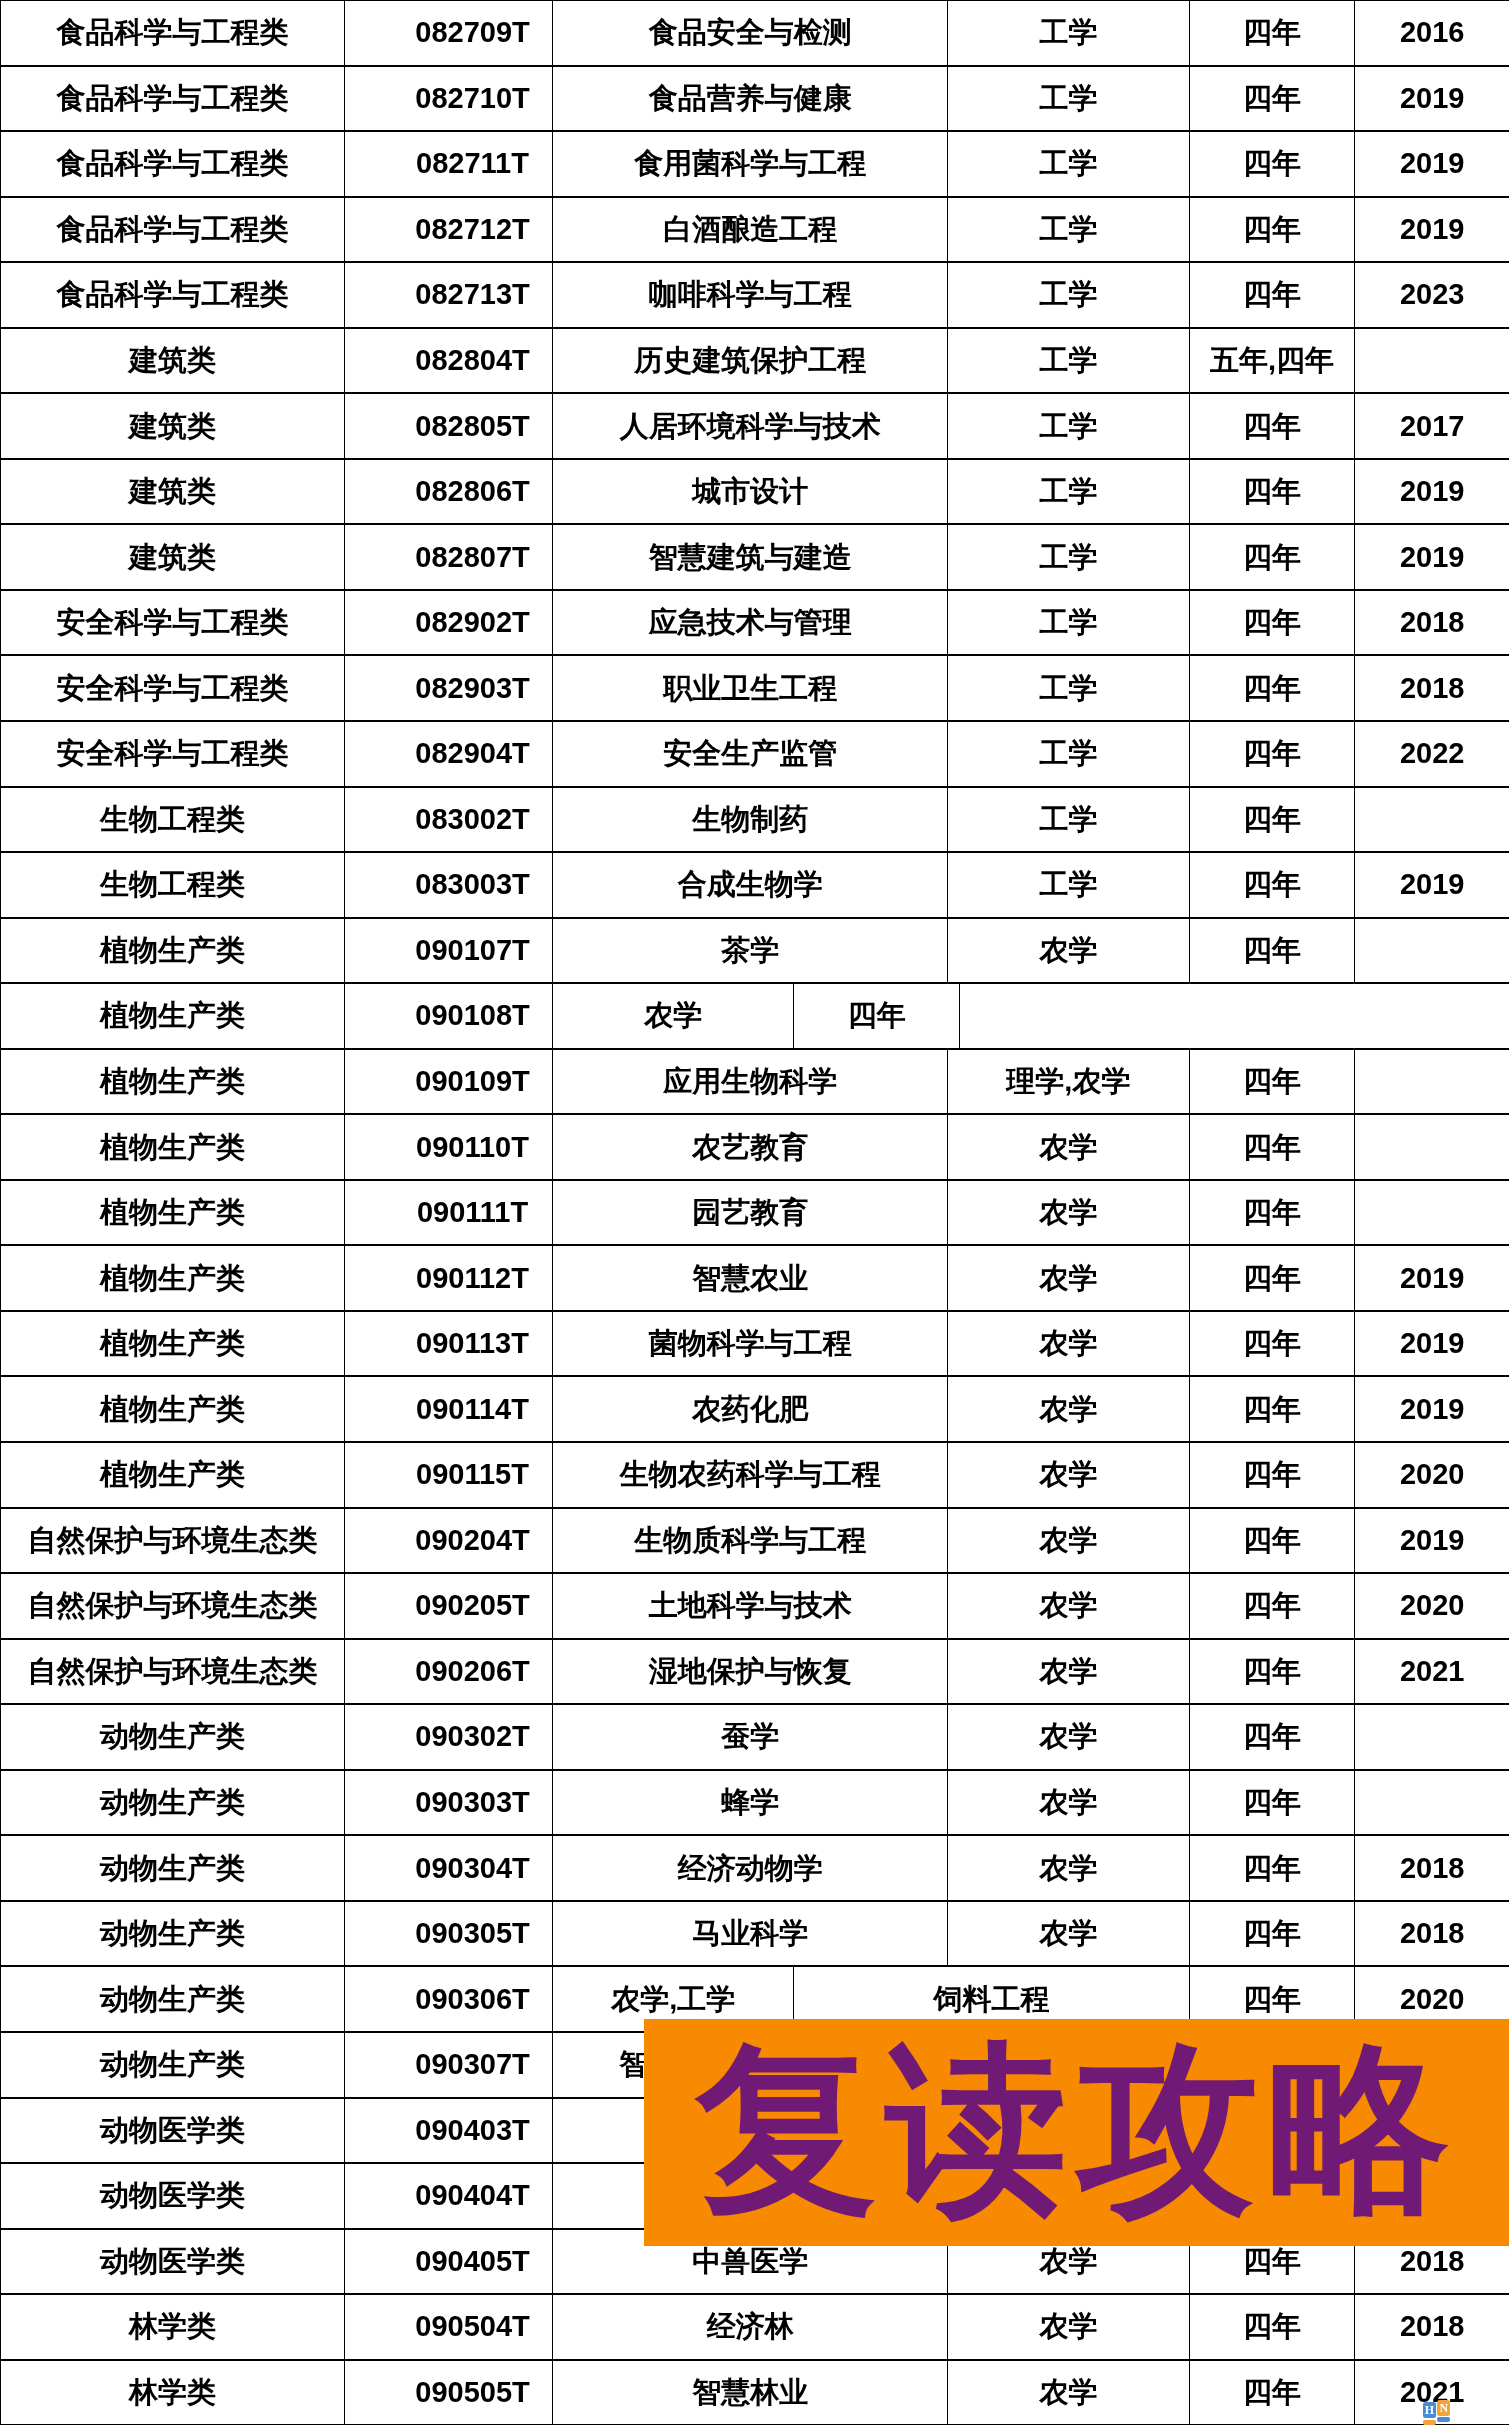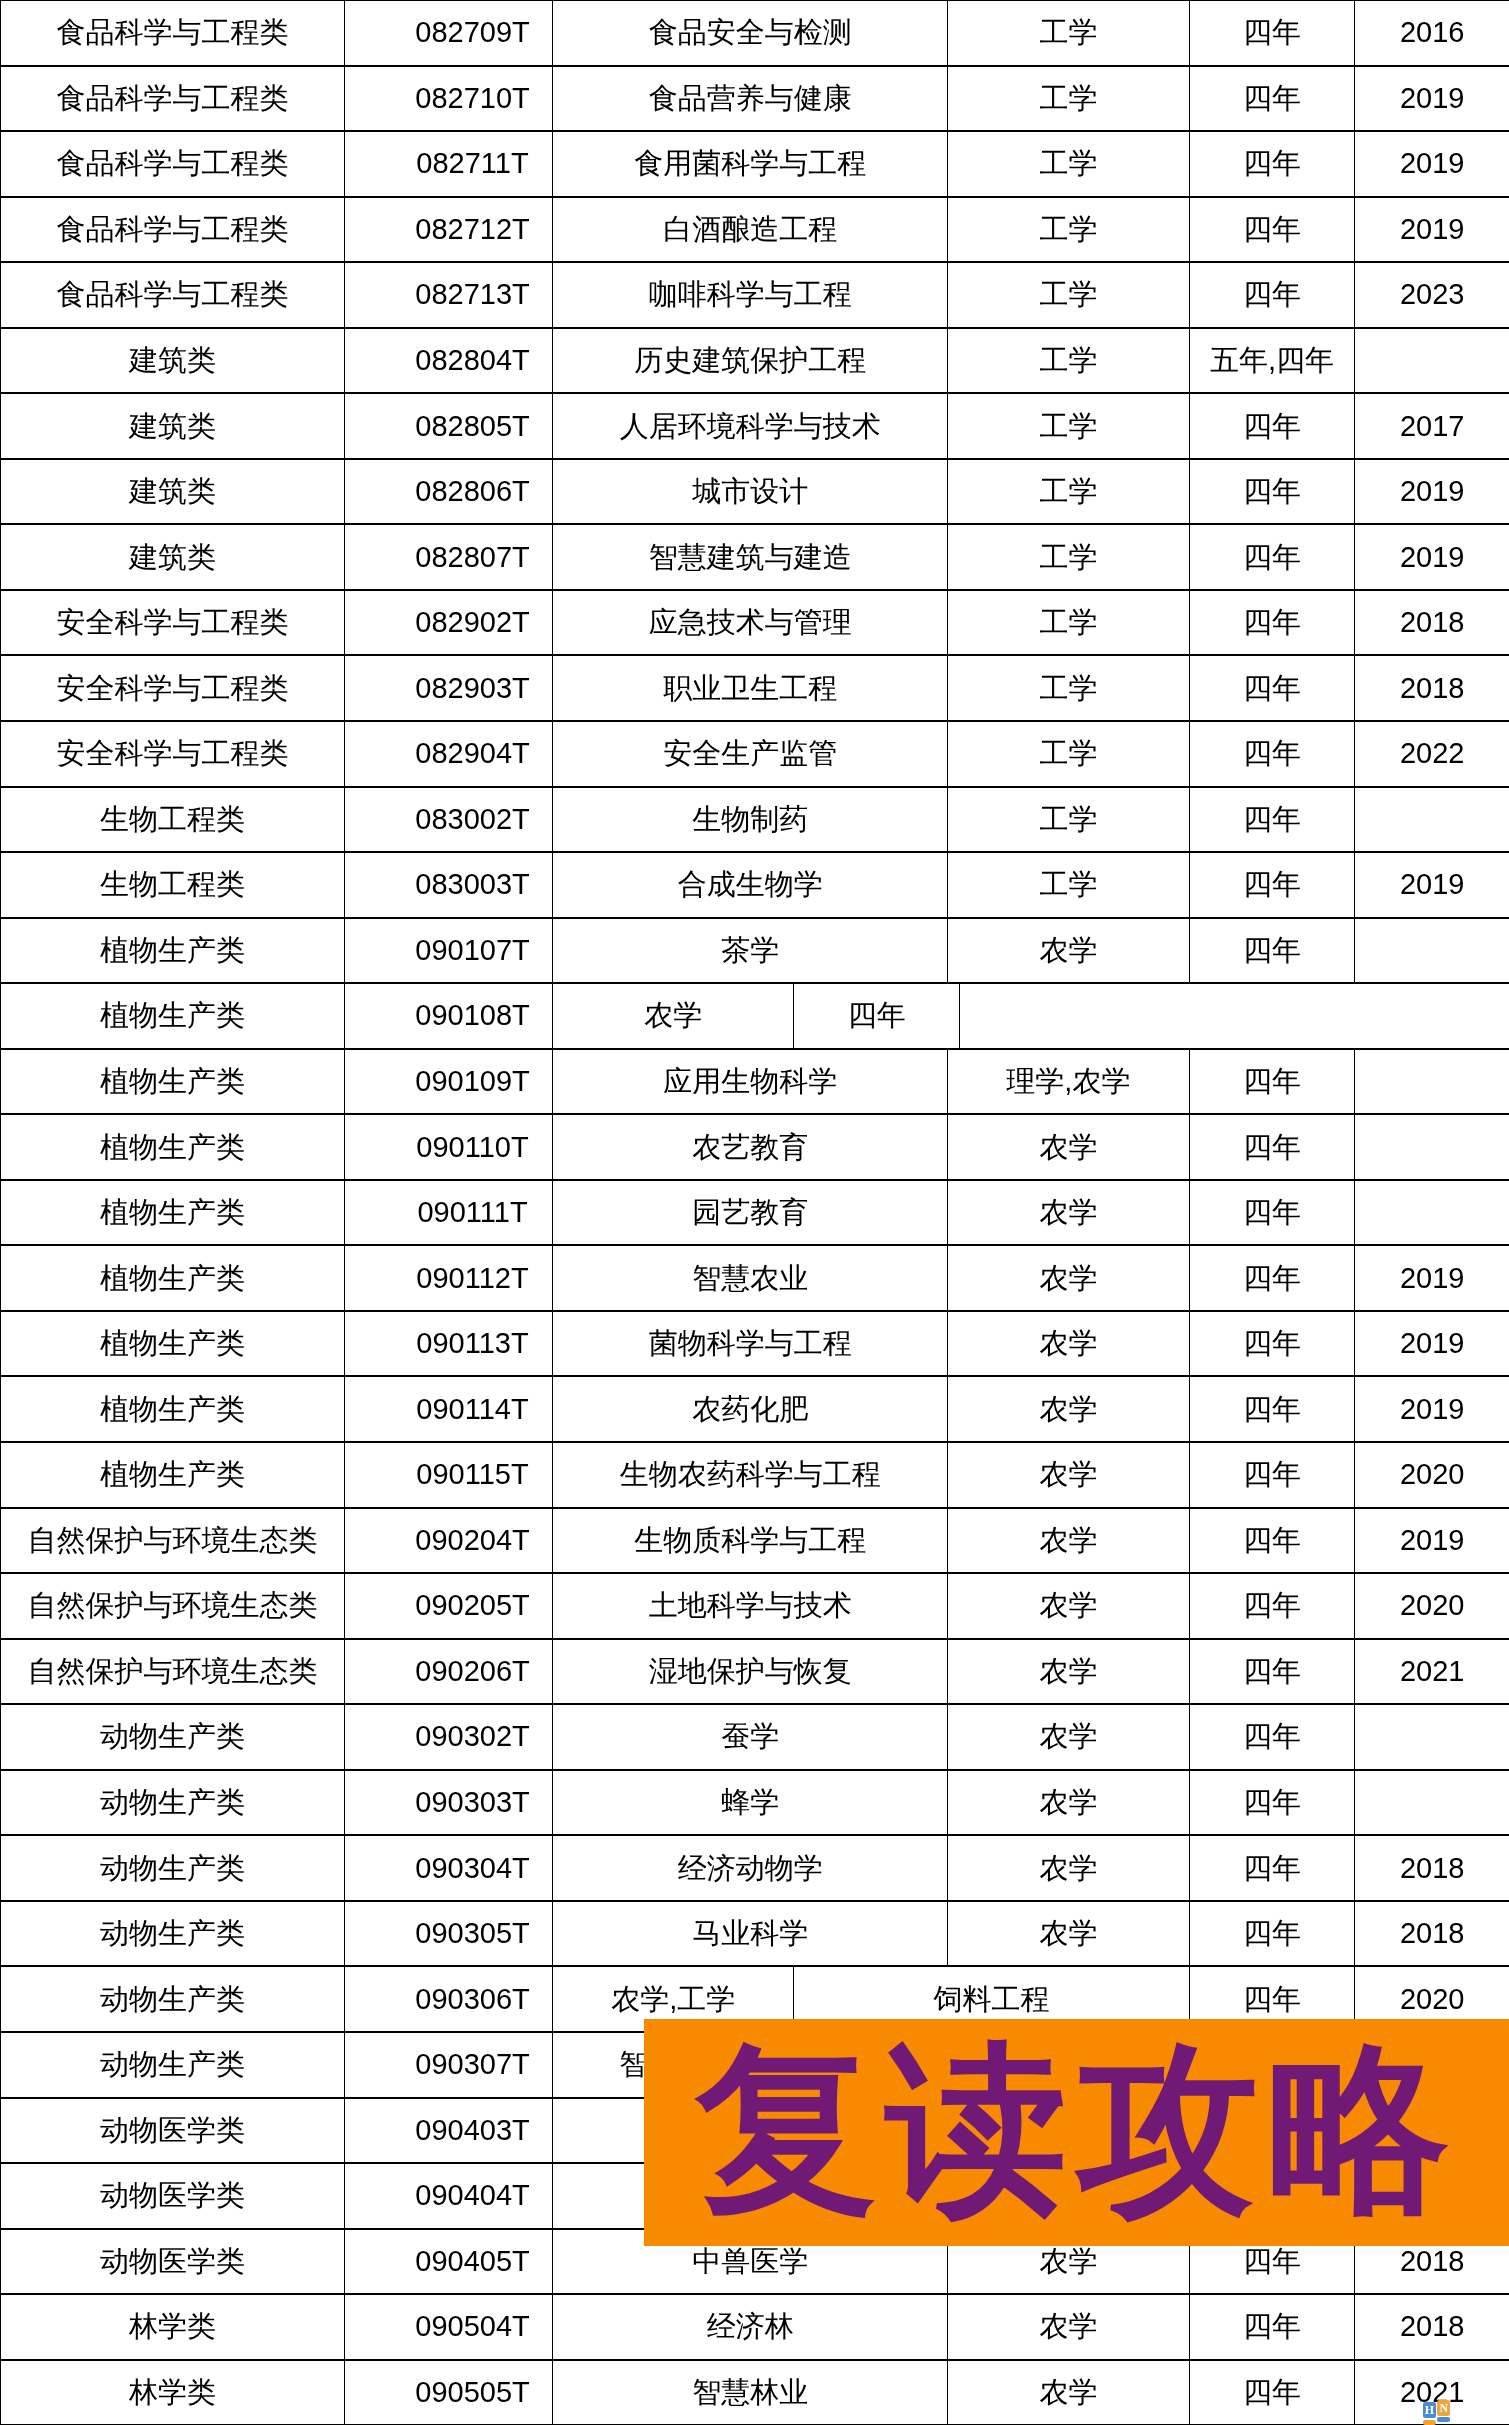--- a/index.html
+++ b/index.html
@@ -19,20 +19,21 @@
     position: absolute;
     left: 0; top: 0;
     width: 1510px;
     height: 2426px;
     box-sizing: border-box;
     border-top: 1.9px solid #000;
     border-left: 1.2px solid #000;
     border-right: 1.2px solid #000;
     display: flex;
     flex-direction: column;
+    font-weight: bold;
   }
   .row {
     flex: 1 1 0;
     display: flex;
     box-sizing: border-box;
     border-bottom: 2.5px solid #000;
     min-height: 0;
   }
   .cell {
     box-sizing: border-box;

